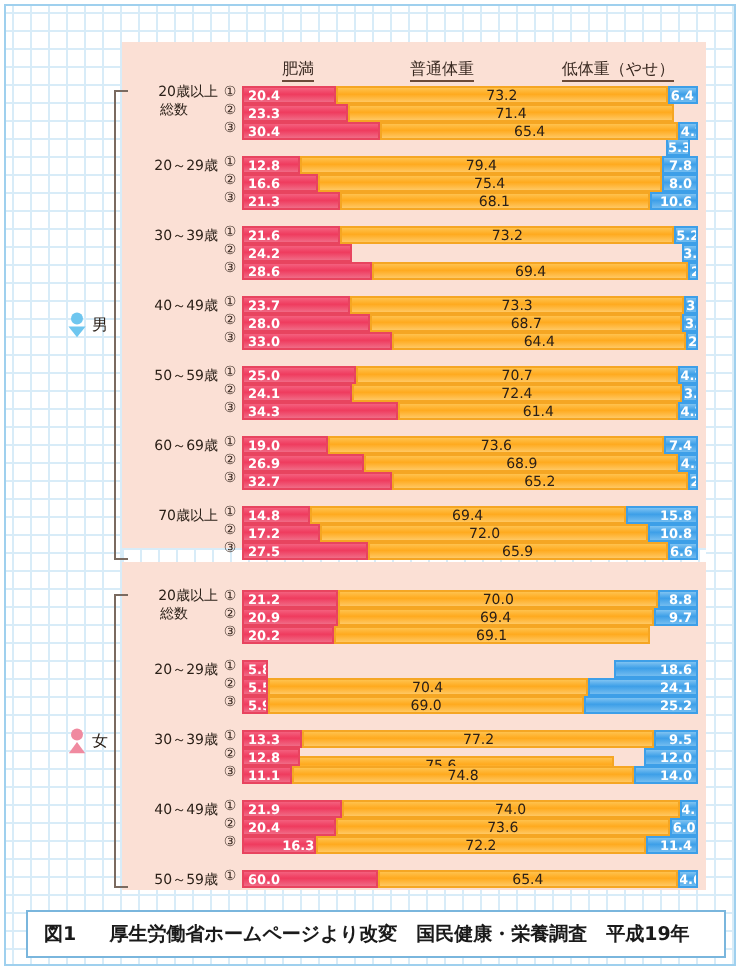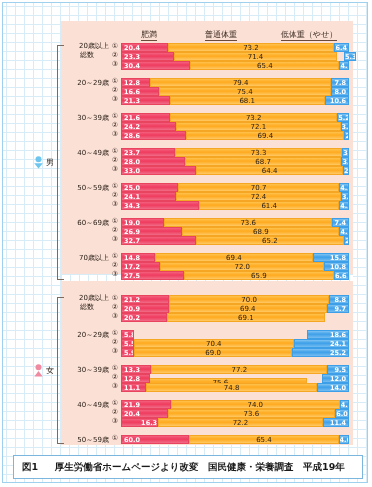--- a/index.html
+++ b/index.html
@@ -205,21 +205,21 @@
       <div class="bar-row" style="top: 40px;">
         <div class="row-marker">①</div>
         <div class="seg seg-obese" style="width: 46.512px;">20.4</div>
         <div class="seg seg-normal" style="left: 46.512px; width: 166.896px;">73.2</div>
         <div class="seg seg-under" style="left: 213.408px; width: 14.592px;">6.4</div>
       </div>
       <div class="bar-row" style="top: 49px;">
         <div class="row-marker">②</div>
         <div class="seg seg-obese" style="width: 53.124px;">23.3</div>
         <div class="seg seg-normal" style="left: 53.124px; width: 162.792px;">71.4</div>
-        <div class="seg seg-under" style="left: 223px; width: 12.084px;">5.3</div>
+        <div class="seg seg-under" style="left: 212px; width: 12.084px; margin-top: 17px;">5.3</div>
       </div>
       <div class="bar-row" style="top: 58px;">
         <div class="row-marker">③</div>
         <div class="seg seg-obese" style="width: 69.312px;">30.4</div>
         <div class="seg seg-normal" style="left: 69.312px; width: 149.112px;">65.4</div>
         <div class="seg seg-under" style="left: 218.424px; width: 9.576px;">4.2</div>
       </div>
       <div class="bar-row" style="top: 75px;">
         <div class="row-marker">①</div>
         <div class="seg seg-obese" style="width: 29.184px;">12.8</div>
@@ -240,21 +240,20 @@
       </div>
       <div class="bar-row" style="top: 110px;">
         <div class="row-marker">①</div>
         <div class="seg seg-obese" style="width: 49.248px;">21.6</div>
         <div class="seg seg-normal" style="left: 49.248px; width: 166.896px;">73.2</div>
         <div class="seg seg-under" style="left: 216.144px; width: 11.856px;">5.2</div>
       </div>
       <div class="bar-row" style="top: 119px;">
         <div class="row-marker">②</div>
         <div class="seg seg-obese" style="width: 55.176px;">24.2</div>
-        <div class="seg seg-normal" style="left: 55.176px; width: 164.388px;">72.1</div>
         <div class="seg seg-under" style="left: 219.564px; width: 8.436px;">3.7</div>
       </div>
       <div class="bar-row" style="top: 128px;">
         <div class="row-marker">③</div>
         <div class="seg seg-obese" style="width: 65.208px;">28.6</div>
         <div class="seg seg-normal" style="left: 65.208px; width: 158.232px;">69.4</div>
         <div class="seg seg-under" style="left: 223.44px; width: 4.56px;">2.0</div>
       </div>
       <div class="bar-row" style="top: 145px;">
         <div class="row-marker">①</div>

